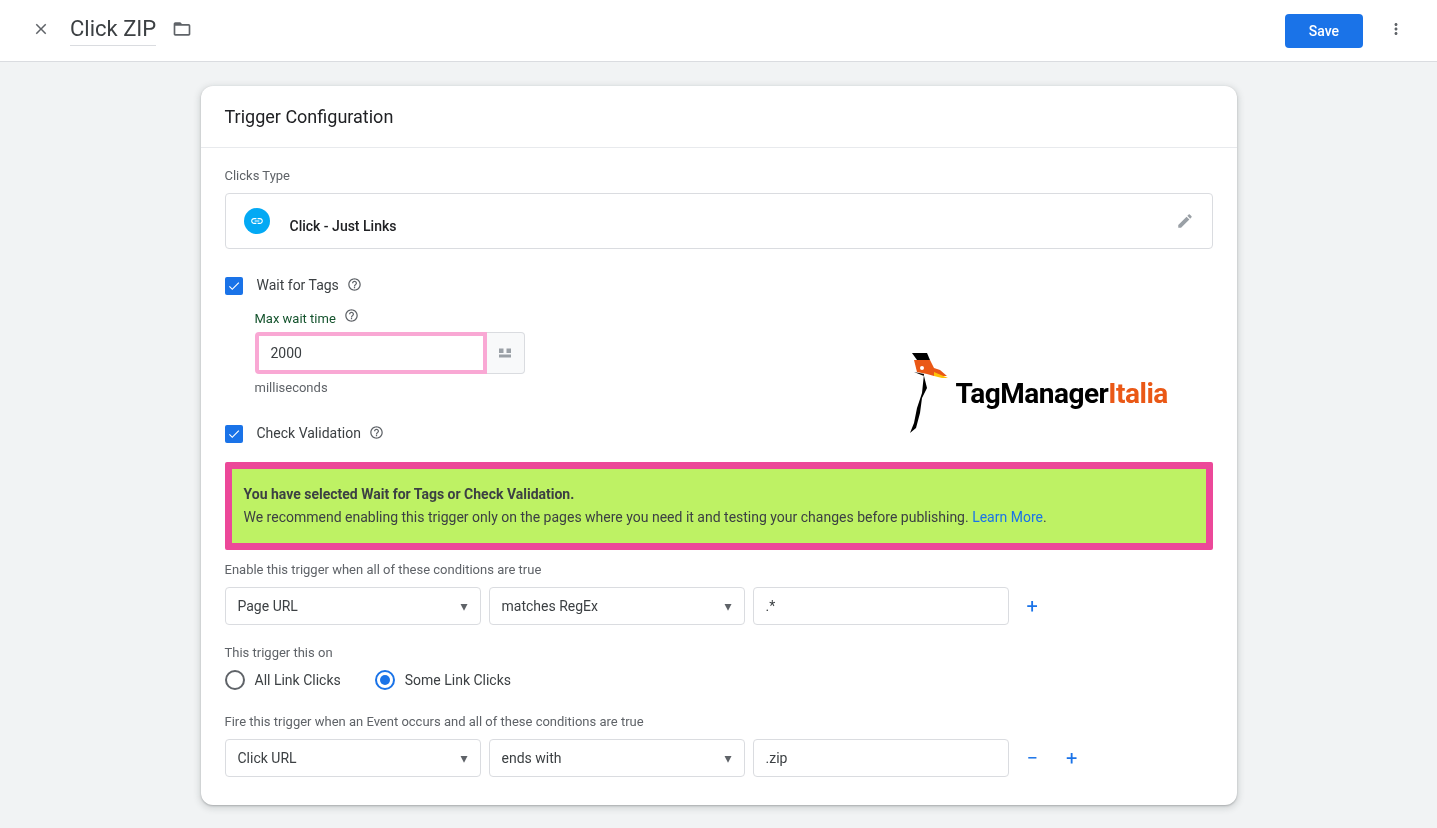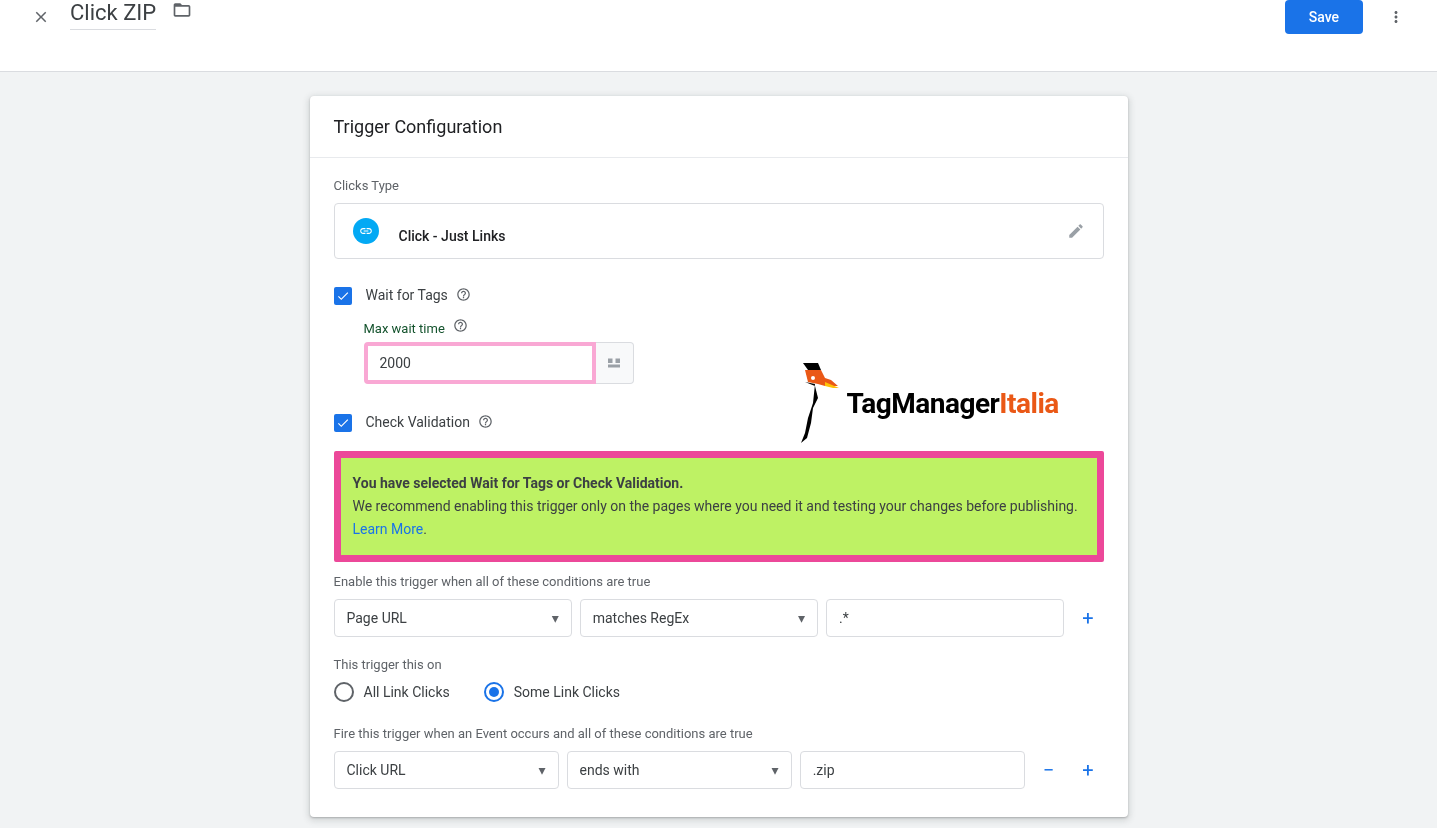--- a/index.html
+++ b/index.html
@@ -1,26 +1,26 @@
 <!DOCTYPE html>
 <html><head>
   <meta charset="utf-8">
   <style>
     * { box-sizing: border-box; margin: 0; padding: 0; font-family: Roboto, Arial, sans-serif; }
     body { background: #f1f3f4; width: 1437px; height: 828px; overflow: hidden; }
     
-    .top-bar { background: #fff; height: 72px; display: flex; align-items: flex-start; padding: 0 24px; border-bottom: 1px solid #dadce0; }
+    .top-bar { background: #fff; height: 62px; display: flex; align-items: center; padding: 0 24px; border-bottom: 1px solid #dadce0; }
     .close-btn { color: #5f6368; cursor: pointer; padding: 8px; }
     .title { margin-left: 12px; font-size: 22px; color: #3c4043; border-bottom: 1px solid #dadce0; padding-bottom: 4px; }
     .folder-icon { margin-left: 16px; color: #5f6368; }
     .spacer { flex: 1; }
     .save-btn { background: #1a73e8; color: #fff; border: none; border-radius: 4px; padding: 9px 24px; font-size: 14px; font-weight: 500; cursor: pointer; }
     .more-btn { margin-left: 16px; color: #5f6368; cursor: pointer; padding: 8px; }
     
-    .card { background: #fff; width: 818px; margin: 24px auto 0; border-radius: 4px; box-shadow: 0 1px 2px rgba(60,64,67,0.3), 0 2px 6px 2px rgba(60,64,67,0.15); }
+    .card { background: #fff; width: 1036px; margin: 24px auto 0; border-radius: 12px; box-shadow: 0 1px 2px rgba(60,64,67,0.3), 0 2px 6px 2px rgba(60,64,67,0.15); }
     .card-header { padding: 20px 24px; font-size: 18px; color: #202124; border-bottom: 1px solid #e8eaed; }
     .card-body { padding: 20px 24px 28px; position: relative; }
     
     .section-label { font-size: 13px; color: #5f6368; margin-bottom: 10px; }
     
     .trigger-type-box { border: 1px solid #dadce0; border-radius: 4px; padding: 14px 18px; display: flex; align-items: flex-end; margin-bottom: 28px; }
     .link-icon-circle { width: 26px; height: 26px; background: #03a9f4; border-radius: 50%; display: flex; align-items: center; justify-content: center; flex-shrink: 0; }
     .trigger-type-label { margin-left: 20px; font-size: 14px; color: #202124; font-weight: 500; }
     .edit-icon { margin-left: auto; color: #9aa0a6; cursor: pointer; }
     
@@ -133,20 +133,21 @@
       <div class="max-wait-row">
         <input class="wait-input" value="2000" style="">
         <div class="var-btn">
           <svg width="18" height="18" viewBox="0 0 24 24">
               <rect x="4" y="6" width="6" height="6" fill="currentColor"></rect>
               <rect x="14" y="6" width="6" height="6" fill="currentColor"></rect>
               <rect x="4" y="14" width="16" height="4" fill="currentColor"></rect>
             </svg>
         </div>
       </div>
+      <div class="ms-label">milliseconds</div>
     </div>
 
     <div class="check-row cv">
       <div class="chk">
         <svg width="14" height="14" viewBox="0 0 24 24">
             <path fill="#fff" d="M9 16.17L4.83 12l-1.42 1.41L9 19 21 7l-1.41-1.41z"></path>
           </svg>
       </div>
       <span class="chk-label">Check Validation</span>
       <span class="help-icon">

